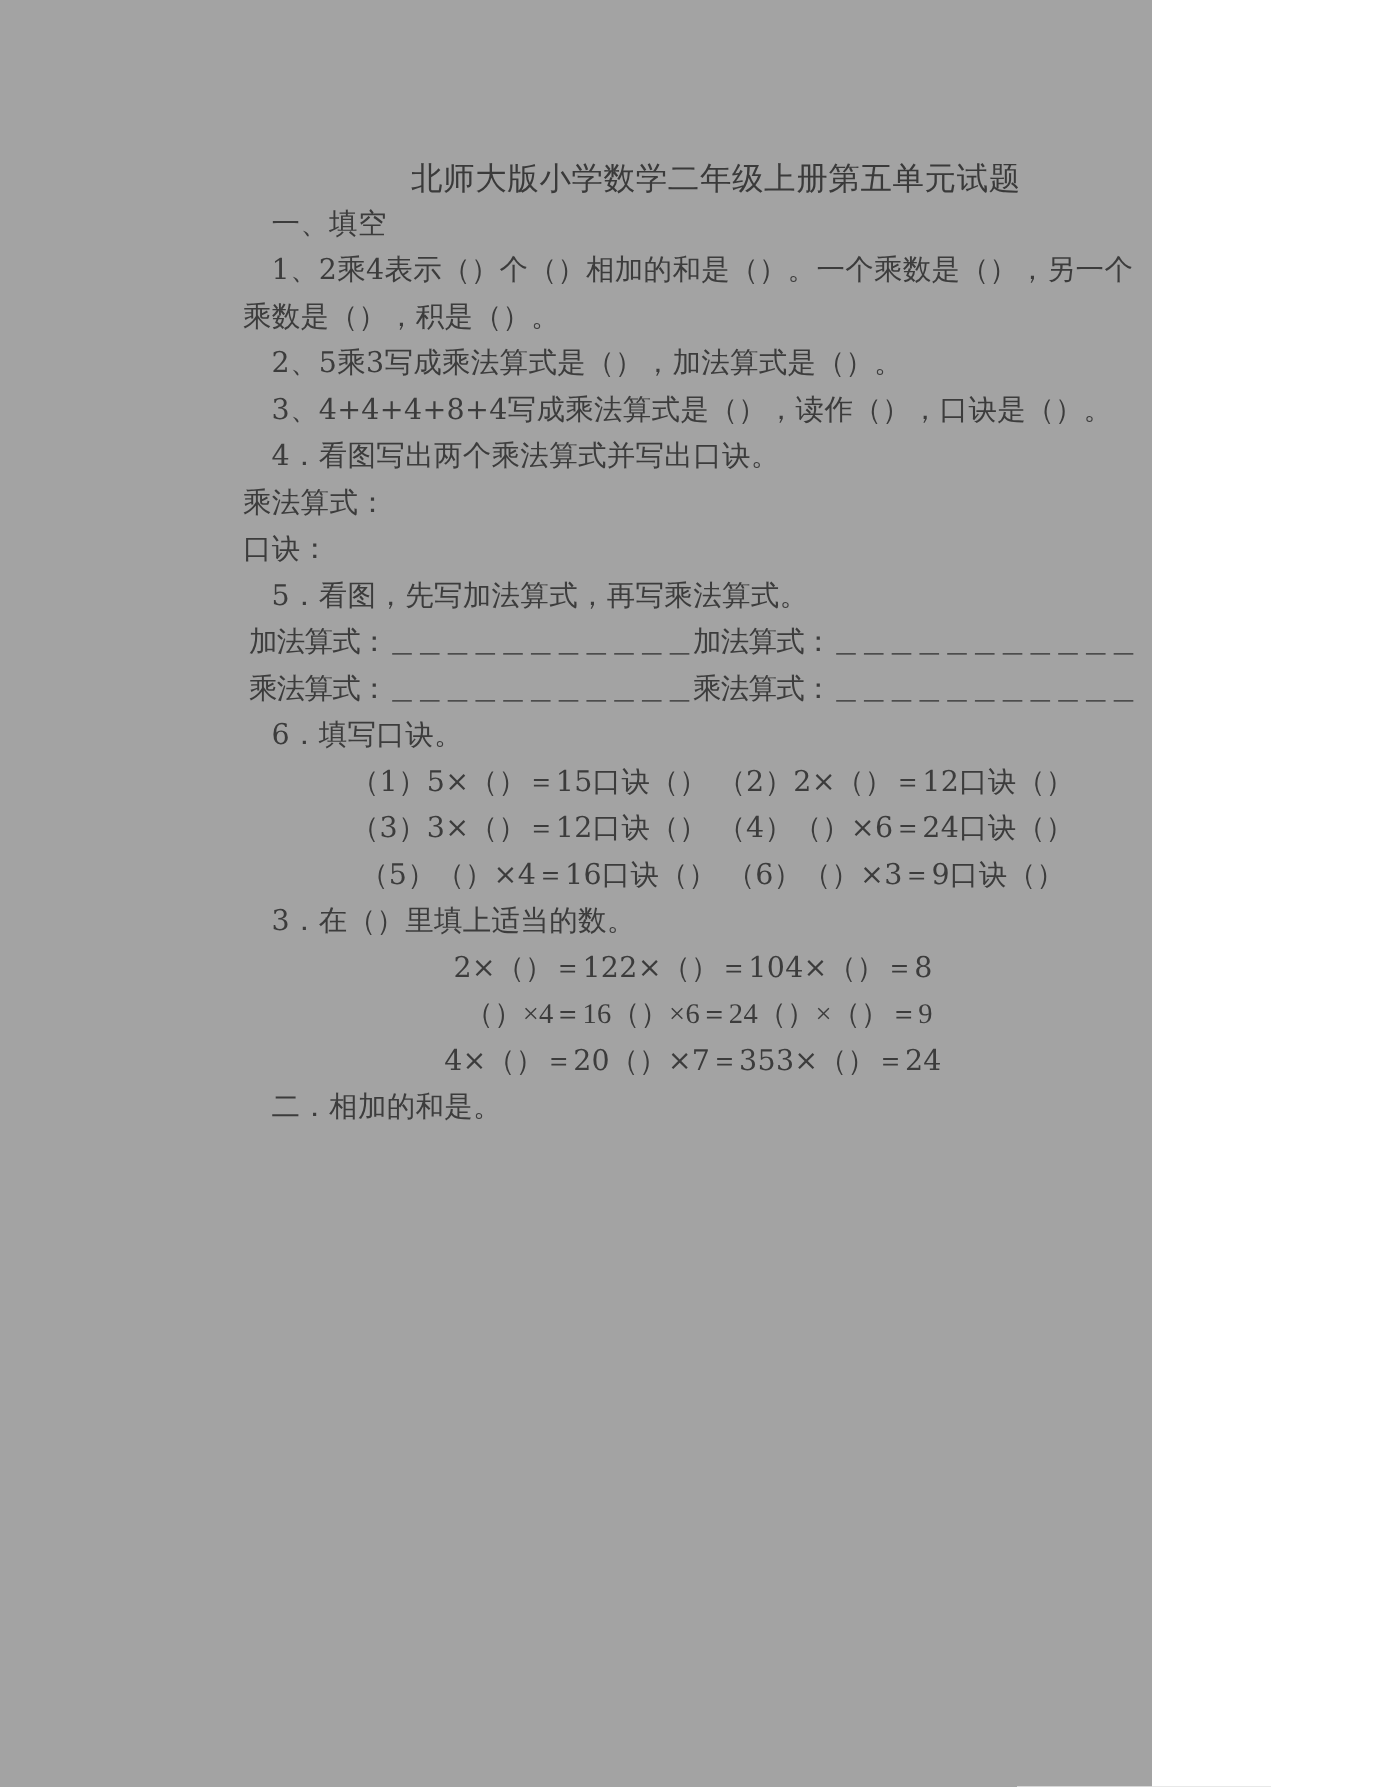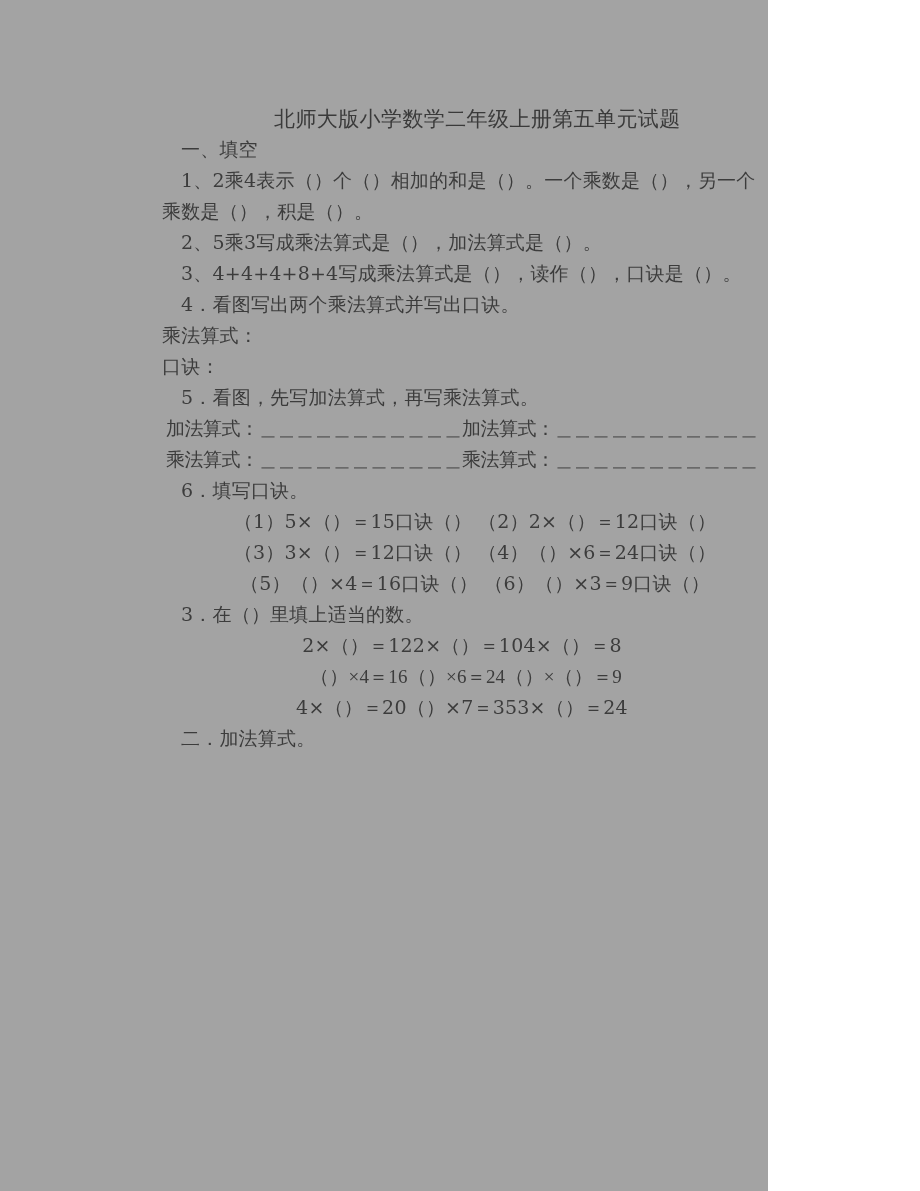--- a/index.html
+++ b/index.html
@@ -109,16 +109,16 @@
 
     <p class="p ind-1 gap-md">3．在（）里填上适当的数。</p>
 
     <p class="p ind-0 gap-md nowrap">2×（）＝122×（）＝104×（）＝8</p>
 
     <p class="p ind-half gap-md nowrap">（）×4＝16（）×6＝24（）×（）＝9</p>
 
 
     <p class="p ind-0 gap-md nowrap">4×（）＝20（）×7＝353×（）＝24</p>
 
-    <p class="p ind-1 gap-md">二．加法算式。</p>
+    <p class="p ind-1 gap-md">二．相加的和是。</p>
 
   </div>
 </div>
 
 </body></html>

